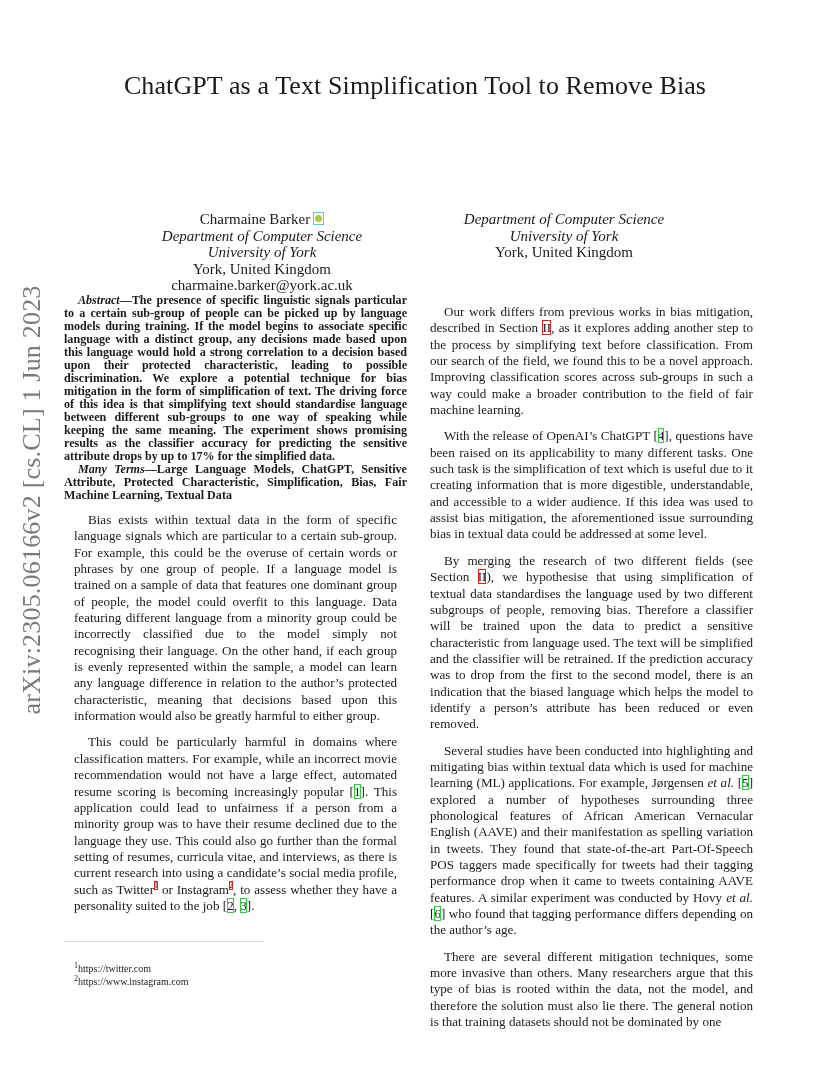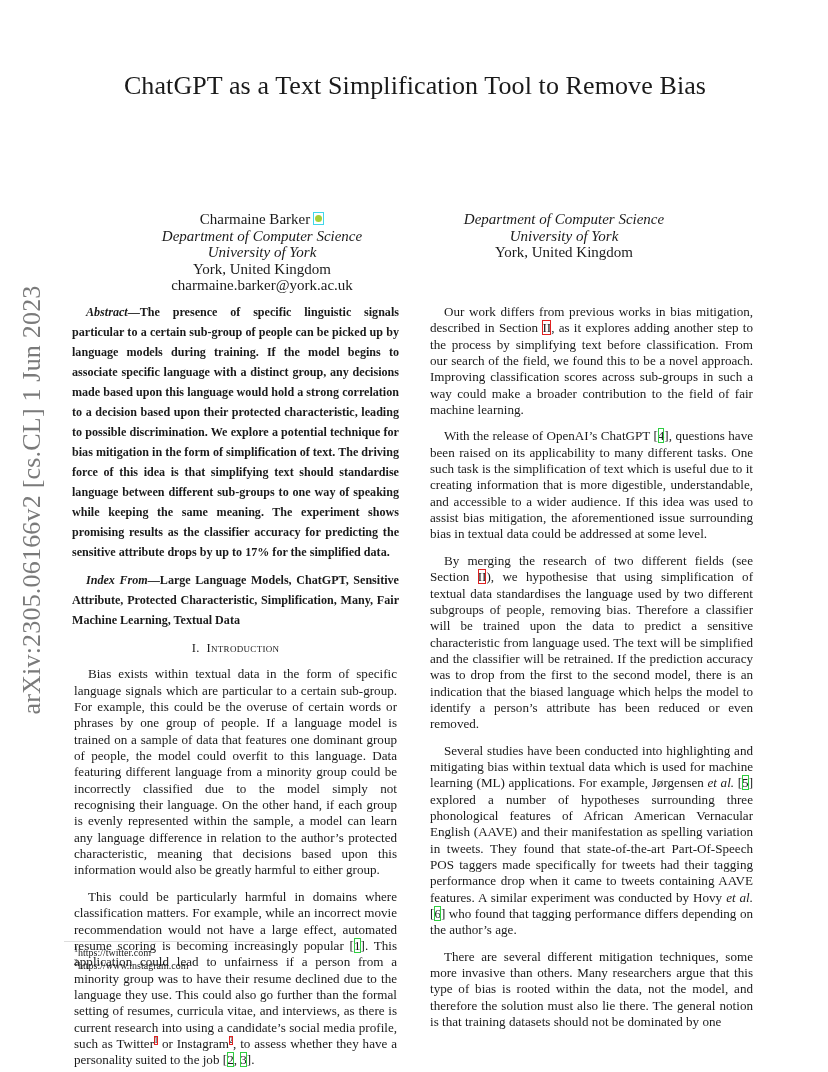--- a/index.html
+++ b/index.html
@@ -19,30 +19,30 @@
   .orcid::after { content: ""; position: absolute; left: 1px; top: 2px; width: 7px; height: 7px;
                   border-radius: 50%; background: #a6ce39; }
   .arxiv { position: absolute; left: 2px; top: 290px; width: 60px; height: 420px; }
   .arxiv span { position: absolute; left: 50%; top: 50%; white-space: nowrap;
                 transform: translate(-50%, -50%) rotate(-90deg); font-size: 26px; color: #7a7a7a;
                 letter-spacing: 0.2px; font-family: "Liberation Serif", serif; }
   .col { position: absolute; top: 294px; width: 343px; font-size: 13.1px; line-height: 16.35px;
          text-align: justify; }
   .col.left { left: 64px; }
   .col.right { left: 420px; }
-  .abstract { font-weight: bold; font-size: 12.1px; line-height: 20px; text-indent: 14px; margin: 8px; }
+  .abstract { font-weight: bold; font-size: 12.1px; line-height: 13px; text-indent: 14px; margin: 0; }
   .abstract em { font-weight: bold; font-style: italic; }
   p.body { margin: 10px; text-indent: 14px; }
   .section { text-align: center; margin: 10px 0 6px 0; font-size: 12.6px; letter-spacing: 0.3px; }
   .section .sc { font-variant: small-caps; }
   .cite-g { outline: 1px solid #2ecc40; outline-offset: -1px; cursor: pointer; }
   .cite-r { outline: 1px solid #e02020; outline-offset: -1px; cursor: pointer; }
   sup { font-size: 8px; line-height: 0; }
   .footnotes { position: absolute; top: 941px; left: 64px; width: 200px; border-top: 0.5px solid #dddddd;
-               padding-top: 4px; font-size: 10px; line-height: 13px; }
+               padding-top: 20px; font-size: 10px; line-height: 13px; }
   .footnotes div { padding-left: 10px; }
 </style>
 </head>
 <body>
 
 <h1 class="title">ChatGPT as a Text Simplification Tool to Remove Bias</h1>
 
 <div class="author a1">
   <span class="name"><span>Charmaine Barker</span><span class="orcid"></span></span>
   <span class="aff">Department of Computer Science</span>
@@ -56,23 +56,22 @@
   <span class="aff">University of York</span>
   <span class="plain">York, United Kingdom</span>
 </div>
 
 <div class="arxiv">
   <span>arXiv:2305.06166v2  [cs.CL]  1 Jun 2023</span>
 </div>
 
 <div class="col left">
   <p class="abstract"><em>Abstract</em><span>—The presence of specific linguistic signals particular to a certain sub-group of people can be picked up by language models during training. If the model begins to associate specific language with a distinct group, any decisions made based upon this language would hold a strong correlation to a decision based upon their protected characteristic, leading to possible discrimination. We explore a potential technique for bias mitigation in the form of simplification of text. The driving force of this idea is that simplifying text should standardise language between different sub-groups to one way of speaking while keeping the same meaning. The experiment shows promising results as the classifier accuracy for predicting the sensitive attribute drops by up to 17% for the simplified data.</span></p>
-  <p class="abstract"><em>Index From</em><span>—Large Language Models, ChatGPT, Sensitive Attribute, Protected Characteristic, Simplification, Many, Fair Machine Learning, Textual Data</span></p>
+  <p class="abstract"><em>Many Terms</em><span>—Large Language Models, ChatGPT, Sensitive Attribute, Protected Characteristic, Simplification, Bias, Fair Machine Learning, Textual Data</span></p>
 
-  <div class="section"><span>I.</span>&nbsp;&nbsp;<span class="sc">Introduction</span></div>
 
   <p class="body">Bias exists within textual data in the form of specific language signals which are particular to a certain sub-group. For example, this could be the overuse of certain words or phrases by one group of people. If a language model is trained on a sample of data that features one dominant group of people, the model could overfit to this language. Data featuring different language from a minority group could be incorrectly classified due to the model simply not recognising their language. On the other hand, if each group is evenly represented within the sample, a model can learn any language difference in relation to the author’s protected characteristic, meaning that decisions based upon this information would also be greatly harmful to either group.</p>
   <p class="body"><span>This could be particularly harmful in domains where classification matters. For example, while an incorrect movie recommendation would not have a large effect, automated resume scoring is becoming increasingly popular </span>[<span class="cite-g">1</span>]<span>. This application could lead to unfairness if a person from a minority group was to have their resume declined due to the language they use. This could also go further than the formal setting of resumes, curricula vitae, and interviews, as there is current research into using a candidate’s social media profile, such as Twitter</span><sup class="cite-r">1</sup><span> or Instagram</span><sup class="cite-r">2</sup><span>, to assess whether they have a personality suited to the job </span>[<span class="cite-g">2</span>, <span class="cite-g">3</span>]<span>.</span></p>
 </div>
 
 <div class="footnotes">
   <div><sup>1</sup><span>https://twitter.com</span></div>
   <div><sup>2</sup><span>https://www.instagram.com</span></div>
 </div>
 

